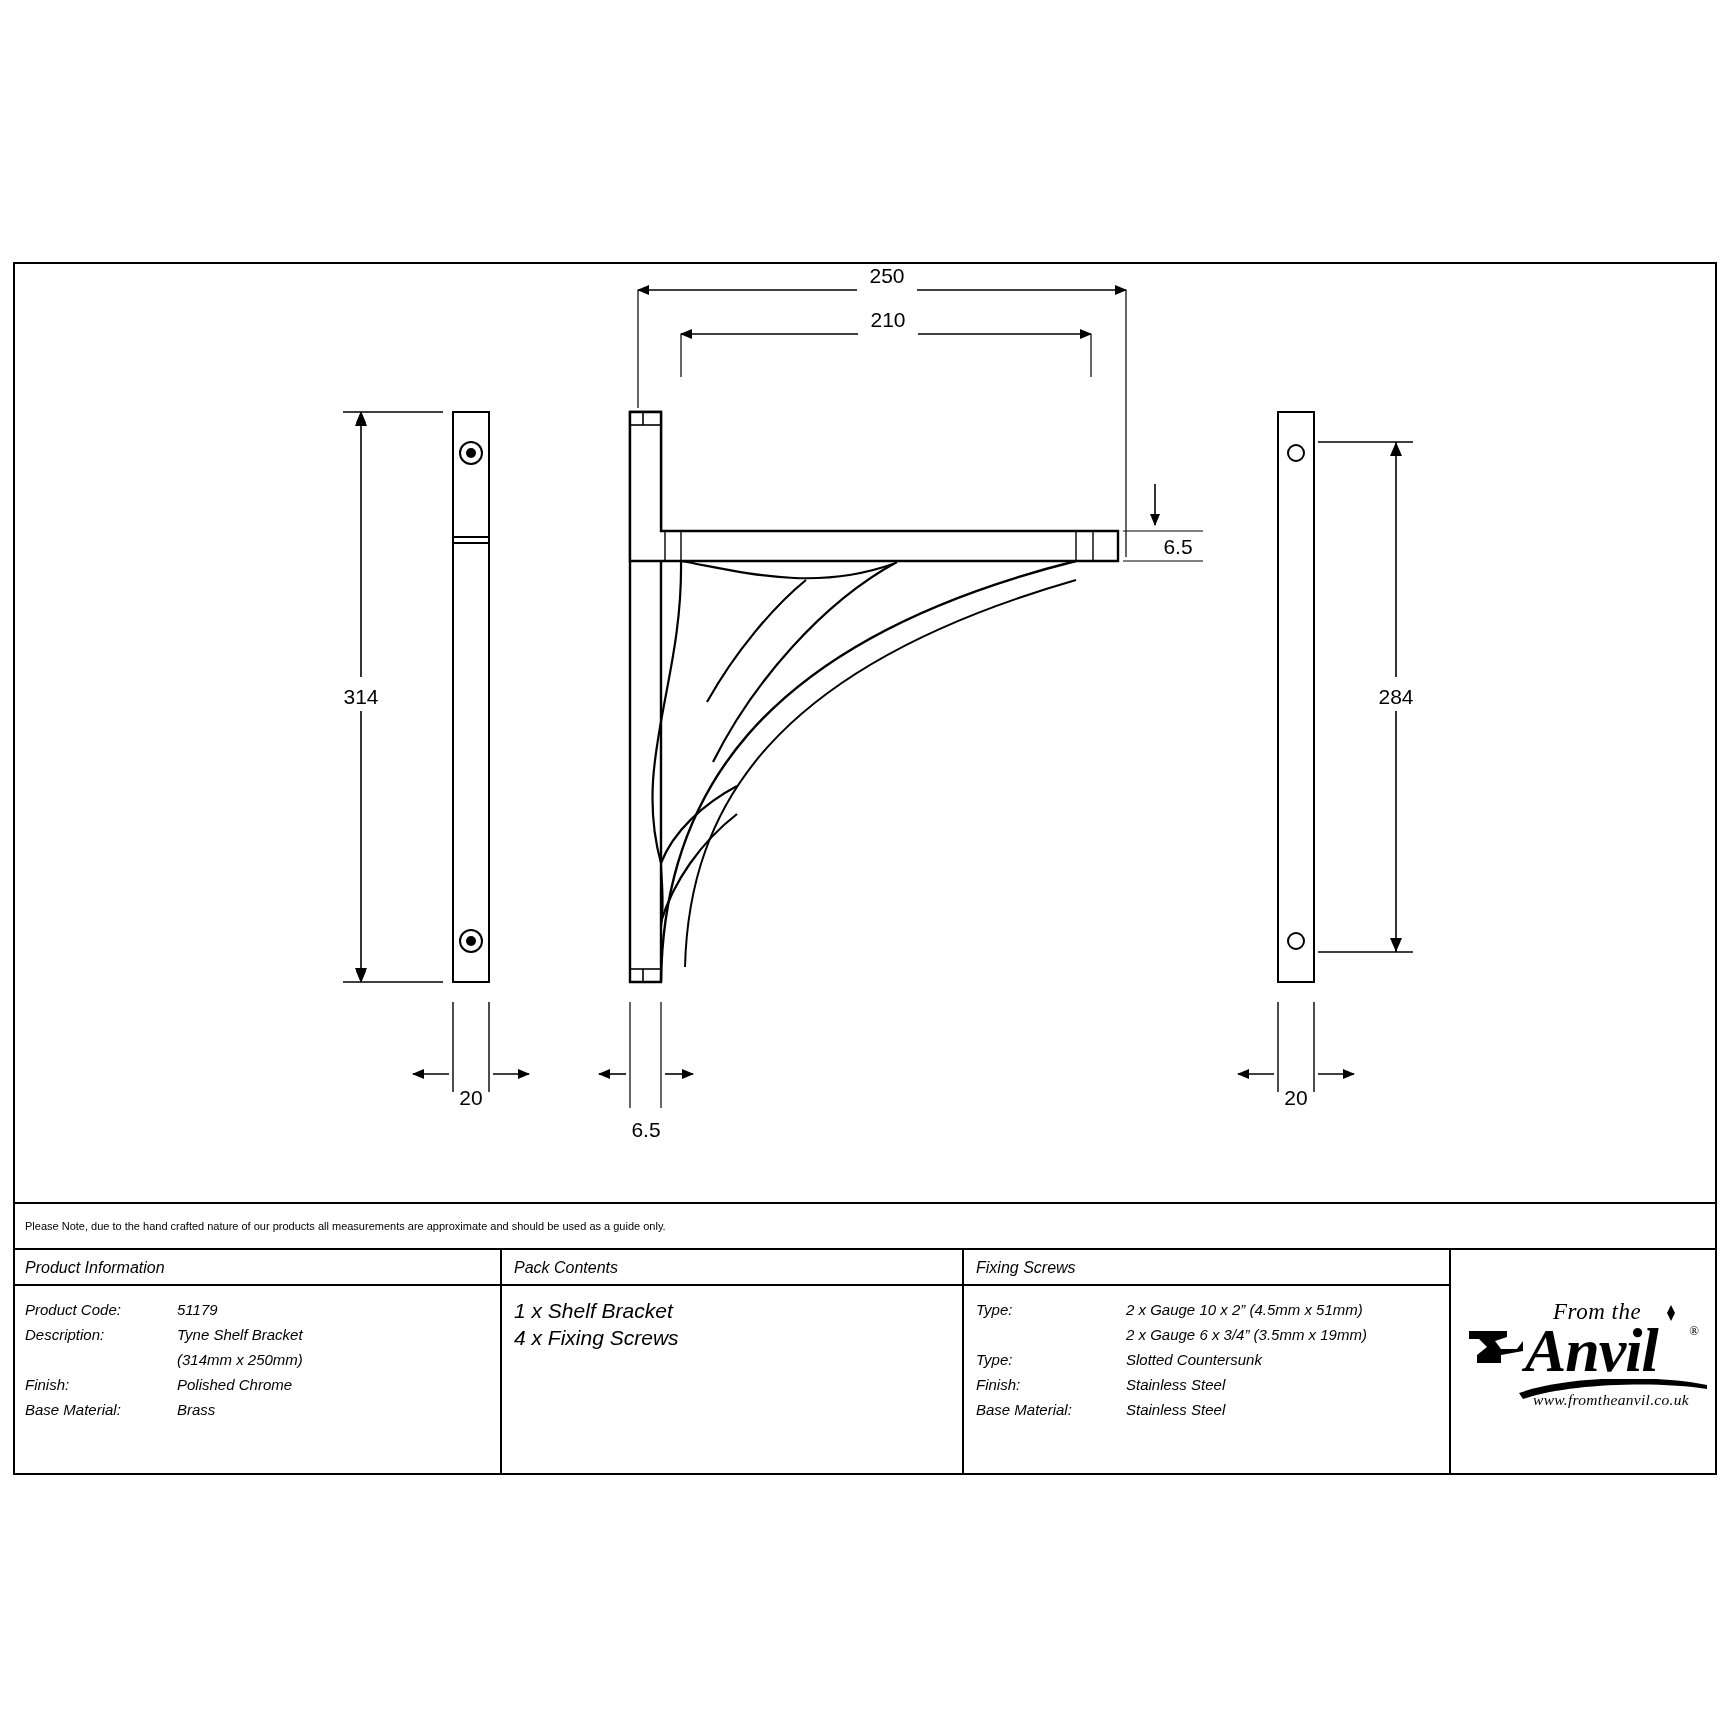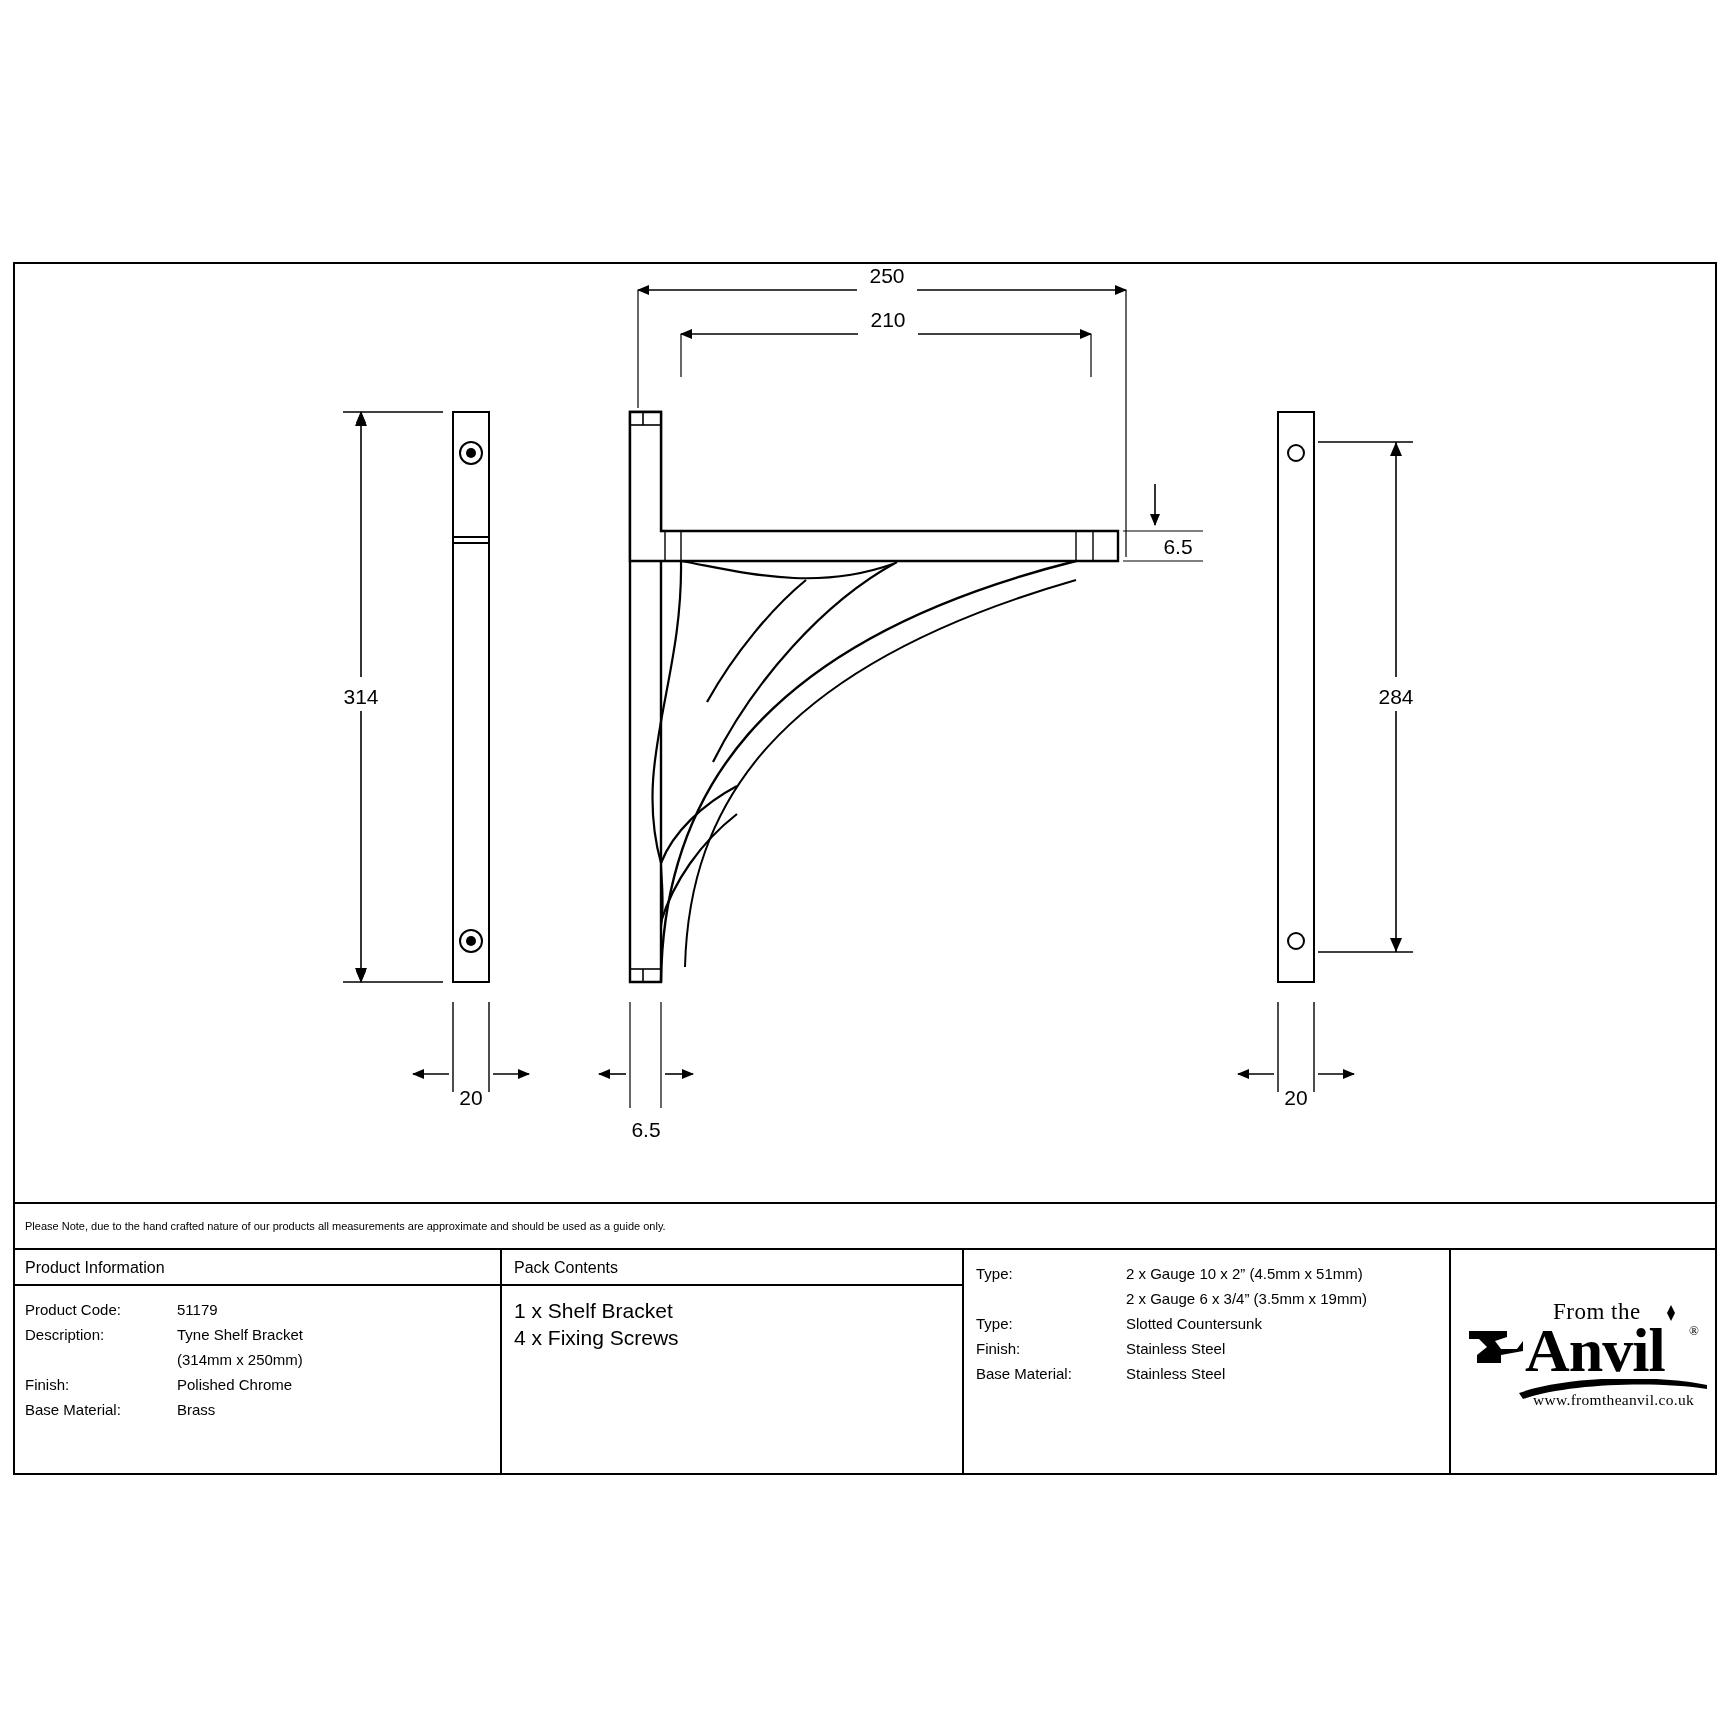--- a/index.html
+++ b/index.html
@@ -60,20 +60,21 @@
   .cols {
     display: flex;
     height: 223px;
     box-sizing: border-box;
   }
   .col {
     border-right: 2px solid #000;
     box-sizing: border-box;
     padding: 0;
     position: relative;
+    font-style: italic;
   }
   .col:last-child { border-right: none; }
   .col-head {
     height: 36px;
     line-height: 36px;
     padding-left: 12px;
     border-bottom: 2px solid #000;
     font-size: 16px;
     box-sizing: border-box;
   }
@@ -312,20 +313,21 @@
 
       <div class="col" id="col-pack">
         <div class="col-head">Pack Contents</div>
         <div class="col-body">
           <div class="plain">1 x Shelf Bracket</div>
           <div class="plain">4 x Fixing Screws</div>
         </div>
       </div>
 
       <div class="col" id="col-screws">
+        <div class="col-head">Fixing Screws</div>
         <div class="col-body">
           <div class="kv kv-screw">
             <span class="k">Type:</span>
             <span class="v">2 x Gauge 10 x 2” (4.5mm x 51mm)</span>
           </div>
           <div class="kv kv-screw">
             <span class="k"></span>
             <span class="v">2 x Gauge 6 x 3/4” (3.5mm x 19mm)</span>
           </div>
           <div class="kv kv-screw">

